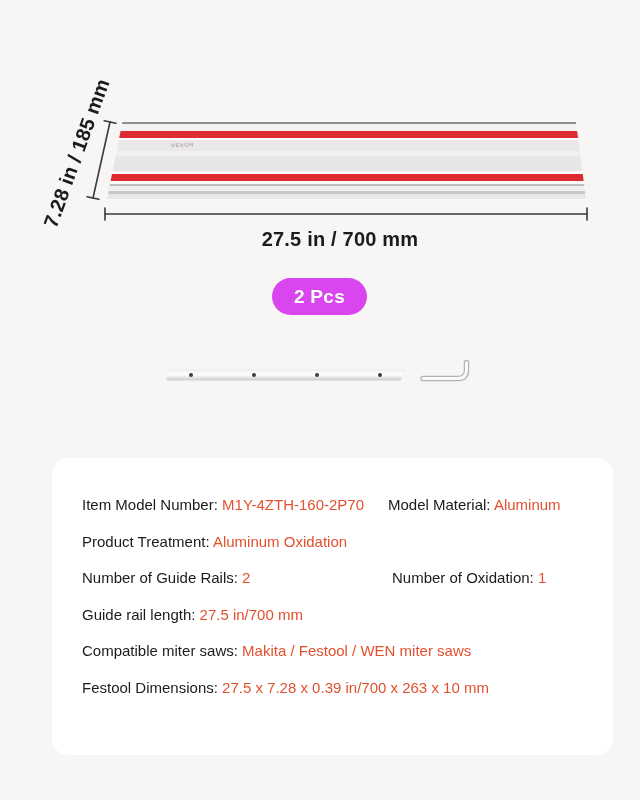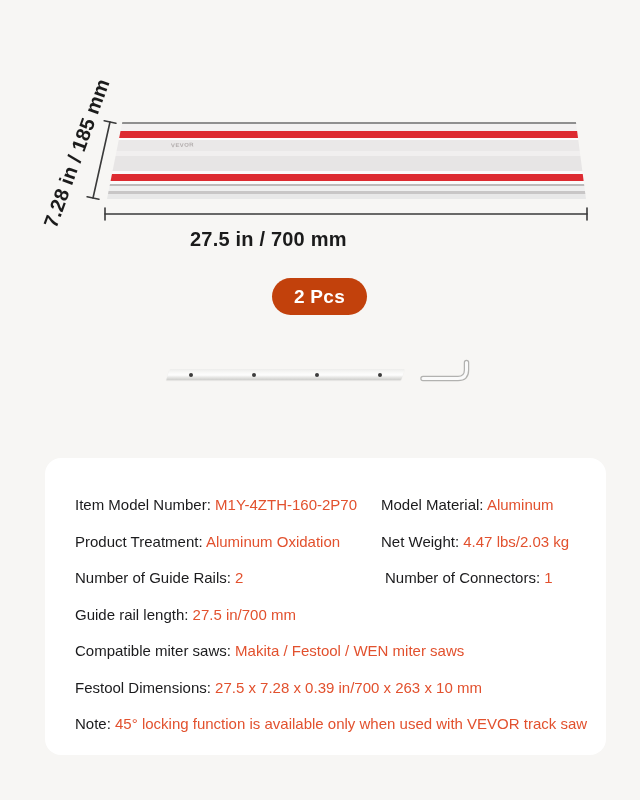--- a/index.html
+++ b/index.html
@@ -16,21 +16,21 @@
 
   #dim-svg{left:0;top:0;width:640px;height:460px;}
 
   #height-label{
     left:-9px;top:141px;width:171px;height:24px;line-height:24px;
     text-align:center;font-size:20px;font-weight:bold;color:#1b1b1b;
     transform:rotate(-70deg);letter-spacing:.2px;white-space:nowrap;
   }
   #width-label{
     left:190px;top:227px;width:300px;height:24px;line-height:24px;
-    text-align:left;font-size:20px;font-weight:bold;color:#1b1b1b;
+    text-align:center;font-size:20px;font-weight:bold;color:#1b1b1b;
     letter-spacing:.2px;white-space:nowrap;
   }
 
   #rail{
     left:107px;top:122px;width:479px;height:77px;
     clip-path:polygon(3.2% 0,97.9% 0,100% 100%,0 100%);
     background:linear-gradient(to bottom,
       #8f8f8f 0%,#8f8f8f 2%,
       #f3f1f1 2%,#f3f1f1 12%,
       #dd2b31 12%,#dd2b31 21%,
@@ -46,37 +46,37 @@
       #c8c6c6 89%,#c8c6c6 93%,
       #e8e8e8 93%,#e8e8e8 100%);
   }
   #rail-logo{
     left:64px;top:20px;font-size:6px;color:#b3aeae;
     transform:rotate(-2deg) scaleY(.9);letter-spacing:.4px;font-weight:bold;
   }
 
   #qty-badge{
     left:272px;top:278px;width:95px;height:37px;border-radius:19px;
-    background:#c2410c;color:#ffffff;font-size:19px;font-weight:bold;
+    background:#d946ef;color:#ffffff;font-size:19px;font-weight:bold;
     display:flex;align-items:center;justify-content:center;letter-spacing:.3px;
   }
 
   #connector-bar{
     left:168px;top:369px;width:235px;height:11px;
     background:linear-gradient(to bottom,#ededeb 0%,#f9f9f8 35%,#fdfdfd 55%,#e2e2e0 80%,#cfcfcd 100%);
     transform:skewX(-18deg);border-radius:1px;
     box-shadow:0 1px 1px rgba(0,0,0,.08);
   }
   .screw{
     width:4px;height:4px;border-radius:50%;background:#3c3c3c;top:372.5px;
   }
 
   
   #spec-card{
-    left:45px;top:458px;width:561px;height:297px;background:#ffffff;
+    left:52px;top:458px;width:561px;height:297px;background:#ffffff;
     border-radius:16px;box-sizing:border-box;padding:39px 30px 0 30px;
   }
   .spec-line{display:flex;margin-bottom:21.5px;font-size:15px;line-height:15px;white-space:nowrap;}
   .spec-cell{display:block;}
   .spec-cell.left{width:306px;flex:0 0 306px;}
   .spec-label{color:#1b1b1d;}
   .spec-value{color:#e2512e;}
 </style>
 </head>
 <body>
@@ -122,37 +122,33 @@
 
 <div id="spec-card" class="abs">
 
   <div class="spec-line">
     <span class="spec-cell left"><span class="spec-label">Item Model Number: </span><span class="spec-value">M1Y-4ZTH-160-2P70</span></span>
     <span class="spec-cell"><span class="spec-label">Model Material: </span><span class="spec-value">Aluminum</span></span>
   </div>
 
   <div class="spec-line">
     <span class="spec-cell left"><span class="spec-label">Product Treatment: </span><span class="spec-value">Aluminum Oxidation</span></span>
-    <span class="spec-cell"><span class="spec-label">Net Weight: </span><span class="spec-value">4.47 lbs/2.03 kg</span></span>
   </div>
 
   <div class="spec-line">
     <span class="spec-cell left"><span class="spec-label">Number of Guide Rails: </span><span class="spec-value">2</span></span>
-    <span class="spec-cell" style="padding-left:4px;"><span class="spec-label">Number of Connectors: </span><span class="spec-value">1</span></span>
+    <span class="spec-cell" style="padding-left:4px;"><span class="spec-label">Number of Oxidation: </span><span class="spec-value">1</span></span>
   </div>
 
   <div class="spec-line">
     <span class="spec-cell"><span class="spec-label">Guide rail length: </span><span class="spec-value">27.5 in/700 mm</span></span>
   </div>
 
   <div class="spec-line">
     <span class="spec-cell"><span class="spec-label">Compatible miter saws: </span><span class="spec-value">Makita / Festool / WEN miter saws</span></span>
   </div>
 
   <div class="spec-line">
     <span class="spec-cell"><span class="spec-label">Festool Dimensions: </span><span class="spec-value">27.5 x 7.28 x 0.39 in/700 x 263 x 10 mm</span></span>
   </div>
 
-  <div class="spec-line" style="margin-bottom:0;">
-    <span class="spec-cell"><span class="spec-label">Note: </span><span class="spec-value">45° locking function is available only when used with VEVOR track saw</span></span>
-  </div>
 
 </div>
 
 </body></html>

